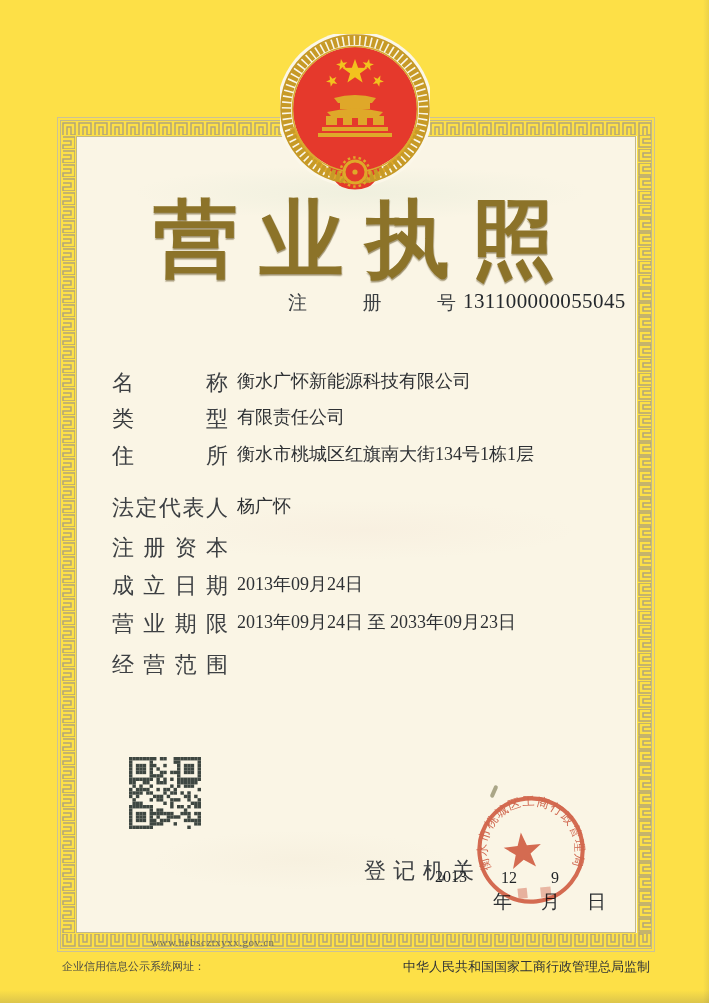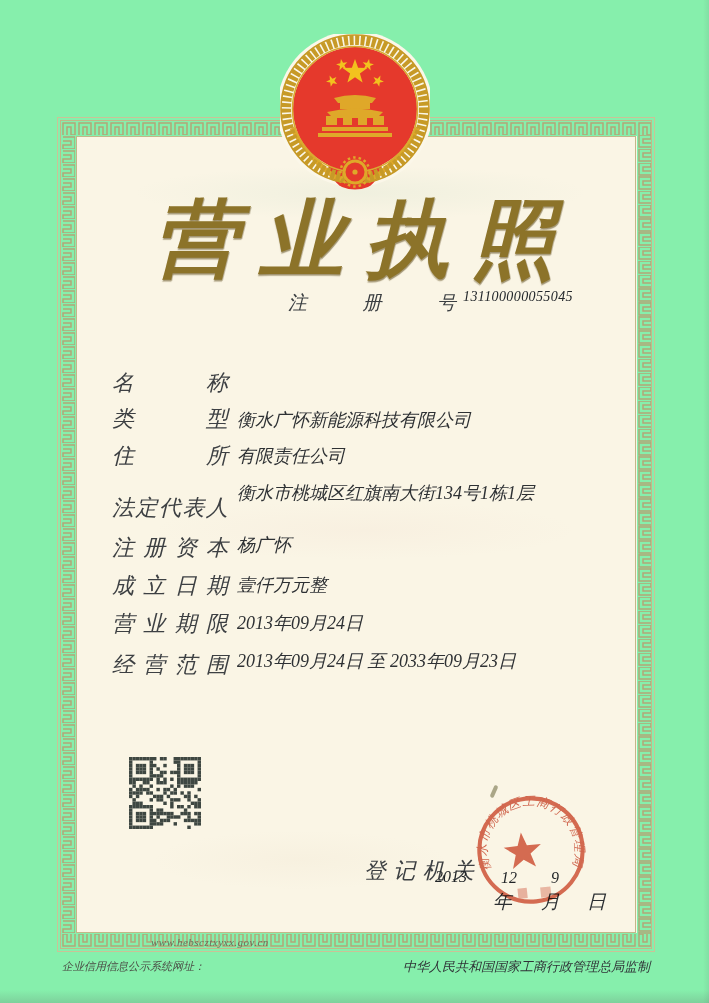--- a/index.html
+++ b/index.html
@@ -1,20 +1,19 @@
 <!DOCTYPE html>
 <html><head>
 <meta charset="utf-8">
 <style>
   html,body { margin:0; padding:0; background:#e9e9e6; }
   .page {
     position:relative; width:709px; height:1003px; margin:0 auto;
-    background:#86efac; overflow:hidden;
+    background:#fde047; overflow:hidden;
     font-family:"Liberation Sans", sans-serif;
-    font-style:italic;
   }
   
   .interior {
     position:absolute; left:76px; top:136px; width:561px; height:797px;
     background:#faf5e5;
   }
   .tint { position:absolute; pointer-events:none; }
   .tint1 { left:130px; top:165px; width:460px; height:55px;
     background:radial-gradient(ellipse at center, rgba(150,195,165,.10), rgba(150,195,165,0) 70%); }
   .tint2 { left:150px; top:500px; width:430px; height:60px;
@@ -40,27 +39,27 @@
     font-size:84px; font-weight:bold; color:#8c7329;
     letter-spacing:22px; padding-left:22px; line-height:1;
     text-shadow: 0 2px 1px rgba(80,60,10,.35), 1px 1px 0 rgba(80,60,10,.25);
   }
 
   .jchars { display:flex; justify-content:space-between; }
 
   .reglabel { position:absolute; left:288px; top:290px; width:168px;
     font-size:19px; color:#3b3f42; }
   .regno { position:absolute; left:463px; top:289px;
-    font-family:"Liberation Serif", serif; font-size:14px; letter-spacing:.4px; color:#24282c; }
+    font-family:"Liberation Serif", serif; font-size:21px; letter-spacing:.4px; color:#24282c; }
 
   .row { position:absolute; left:0; right:0; height:30px; }
   .flabel { position:absolute; left:112px; width:116px;
     font-size:22px; color:#3d4043; }
   .fvalue { position:absolute; left:237px; top:3px; width:380px;
-    font-family:"Liberation Serif", serif; font-size:18px; color:#2e3134; line-height:1.2;margin-top:39px; }
+    font-family:"Liberation Serif", serif; font-size:18px; color:#2e3134; line-height:1.2; }
   .fvalue.small { font-size:13px; width:332px; top:2px; line-height:1.28; }
 
   .qr { position:absolute; left:129px; top:757px; width:72px; height:72px; }
 
   .registry-label { position:absolute; left:364px; top:856px; width:110px;
     font-size:22px; color:#3d4043; }
   .datenum { position:absolute; font-family:"Liberation Serif", serif;
     font-size:16px; color:#1f2326; }
   .d-year  { left:435px; top:868px; }
   .d-month { left:501px; top:869px; }
@@ -209,21 +208,20 @@
       </div>
     <div class="fvalue">杨广怀</div>
   </div>
   <div class="row" style="top:533px">
     <div class="flabel jchars">
         <span>注</span>
         <span>册</span>
         <span>资</span>
         <span>本</span>
       </div>
-    <div class="fvalue">壹仟万元整</div>
   </div>
   <div class="row" style="top:571px">
     <div class="flabel jchars">
         <span>成</span>
         <span>立</span>
         <span>日</span>
         <span>期</span>
       </div>
     <div class="fvalue">2013年09月24日</div>
   </div>

